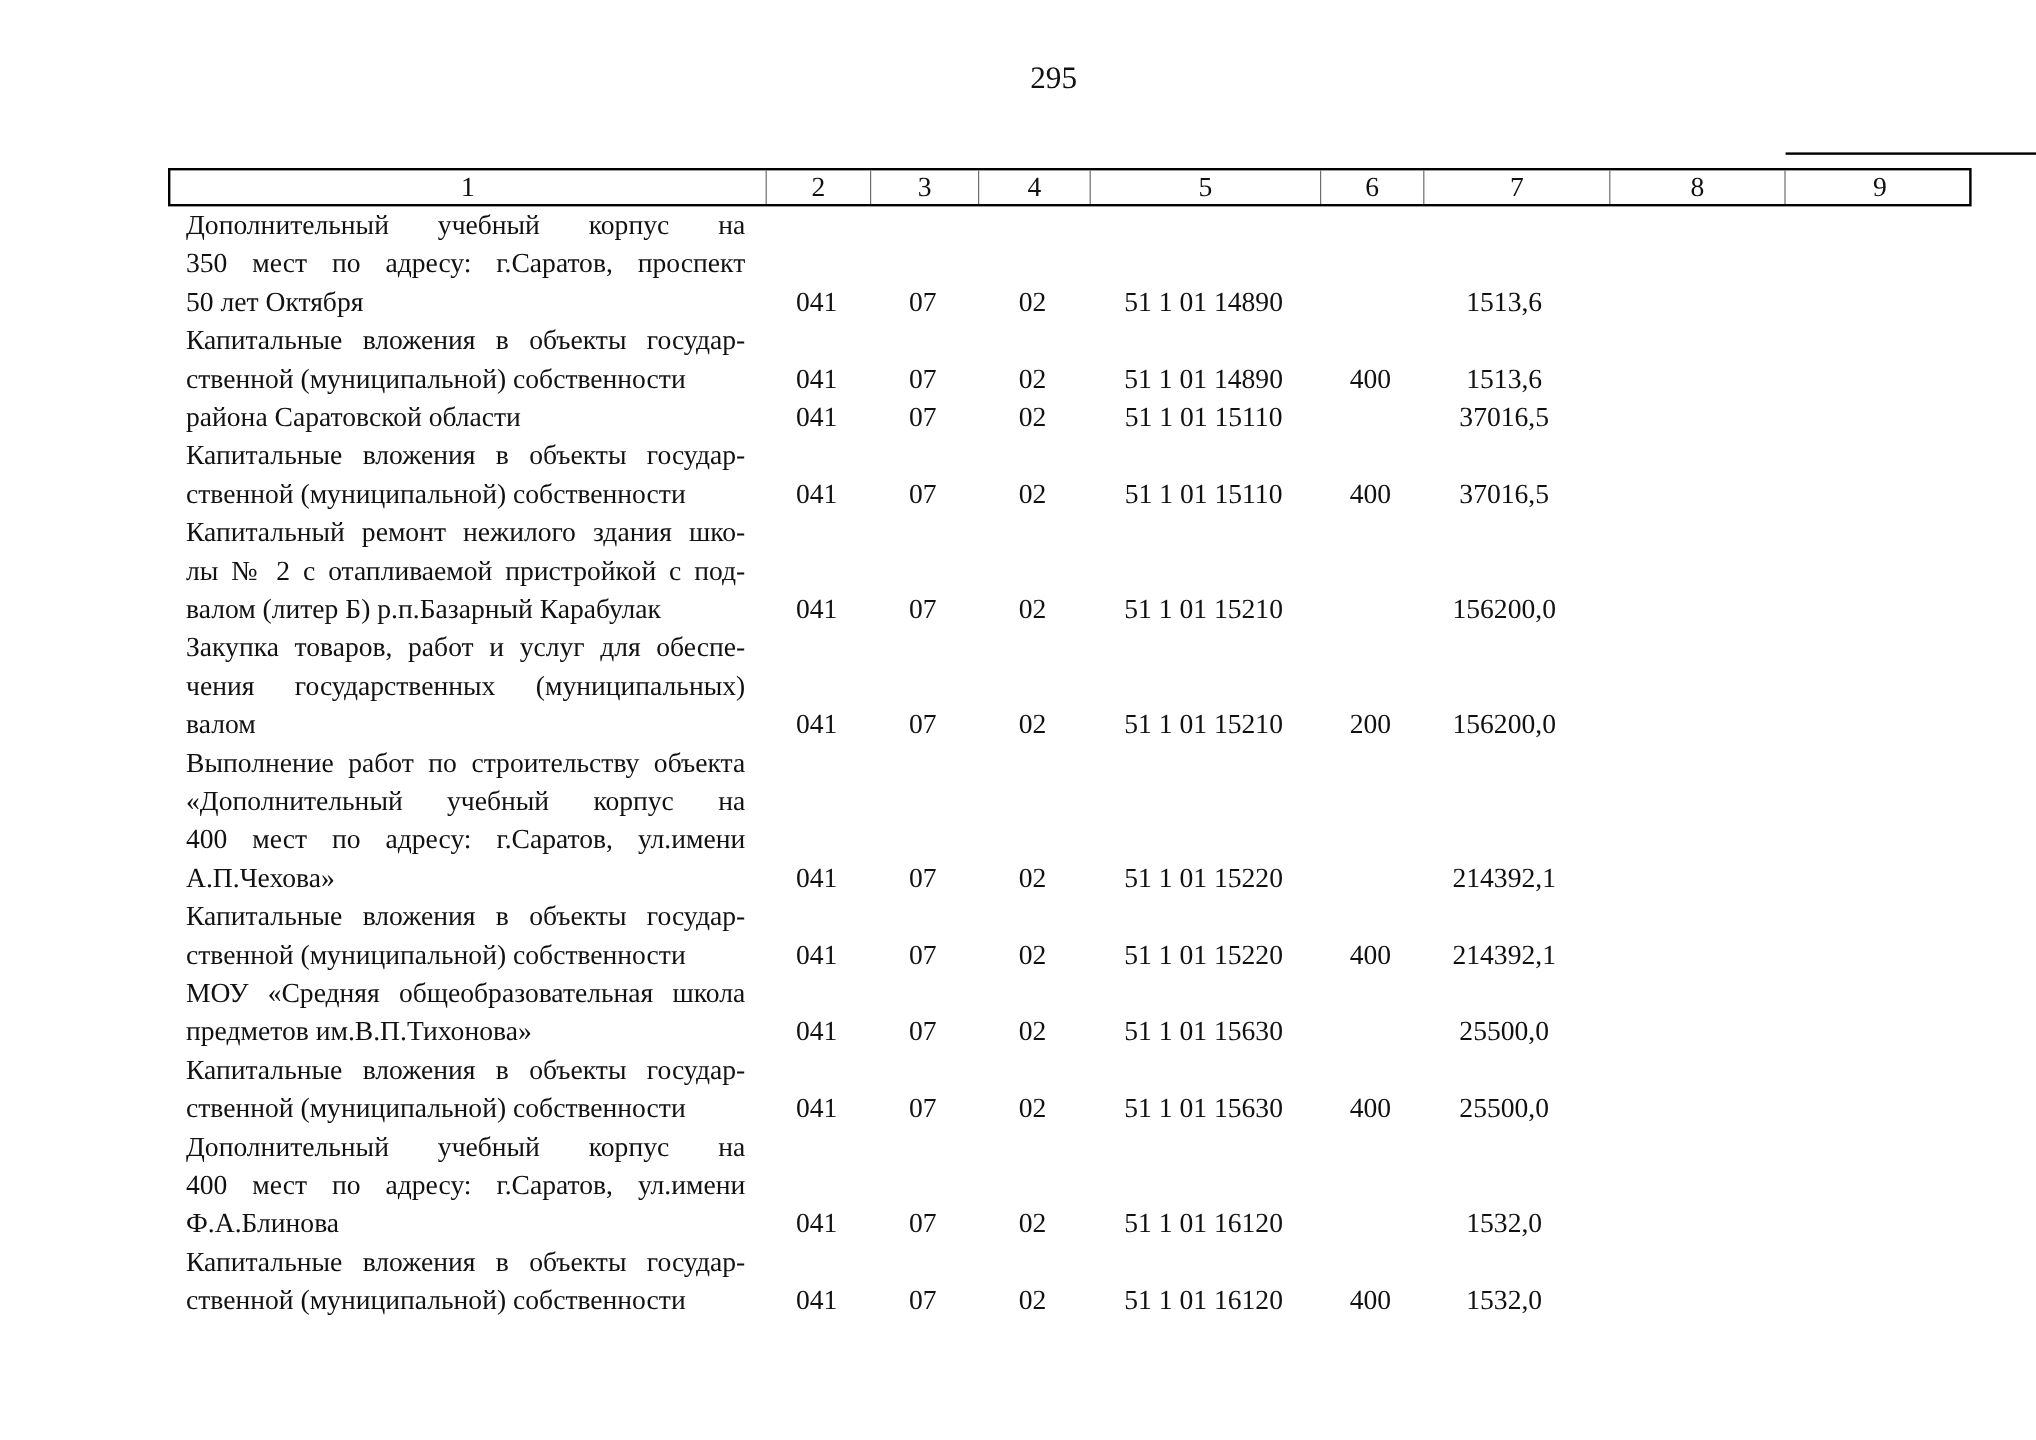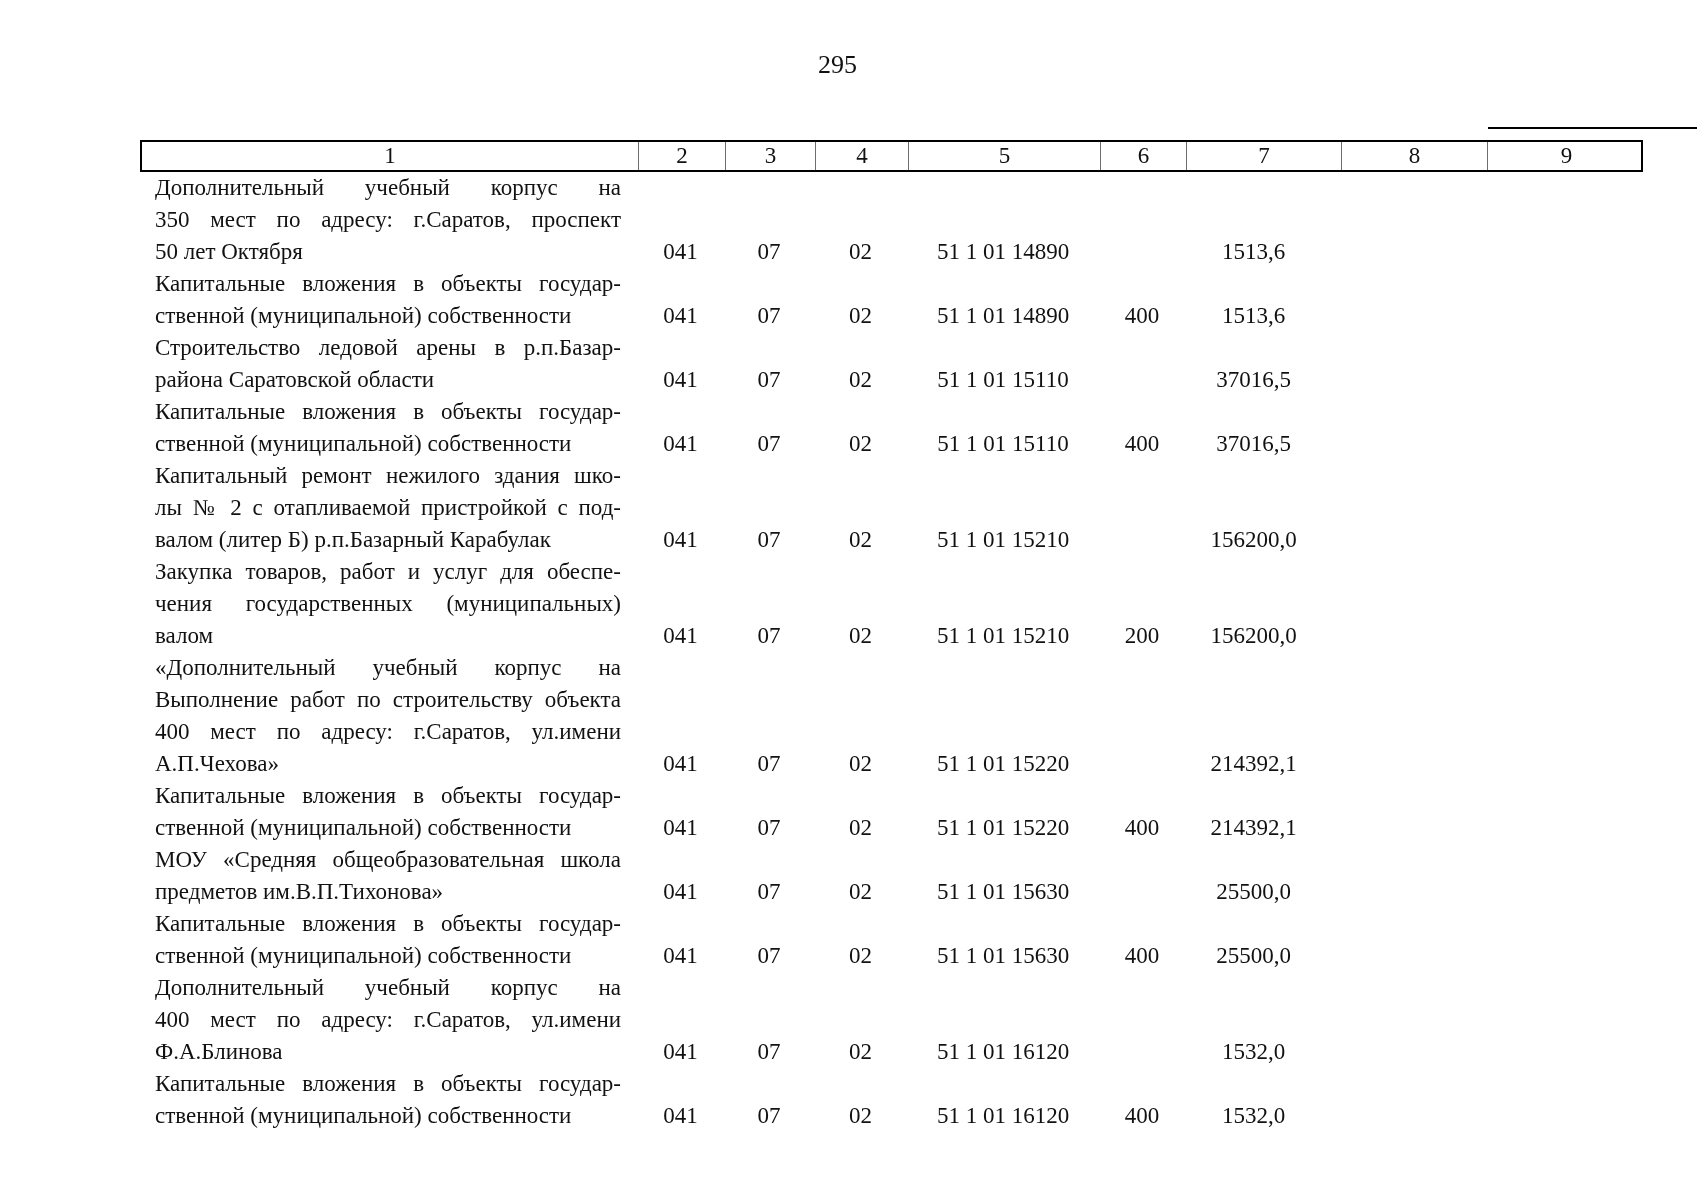--- a/index.html
+++ b/index.html
@@ -7,21 +7,21 @@
     position:relative;
     width:1697px;height:1200px;
     background:#ffffff;
     font-family:"Liberation Serif","DejaVu Serif",serif;
     color:#111;
     overflow:hidden;
   }
   .page-number{
     position:absolute;
     top:50px;left:818px;width:120px;
-    text-align:left;
+    text-align:center;
     font-size:26px;line-height:30px;
   }
   .top-right-rule{
     position:absolute;
     top:127px;left:1488px;width:209px;height:2px;
     background:#000;
   }
   .doc-table{
     position:absolute;
     left:140px;top:140px;width:1503px;
@@ -114,21 +114,20 @@
           <div class="cell c3">07</div>
           <div class="cell c4">02</div>
           <div class="cell c5">51 1 01 14890</div>
           <div class="cell c6">400</div>
           <div class="cell c7">1513,6</div>
           <div class="cell c8"></div>
           <div class="cell c9"></div>
         </div>
         <div class="trow">
           <div class="cell c1">
-            <div class="desc-line">Строительство ледовой арены в р.п.Базар-</div>
             <div class="desc-line">района Саратовской области</div>
           </div>
           <div class="cell c2">041</div>
           <div class="cell c3">07</div>
           <div class="cell c4">02</div>
           <div class="cell c5">51 1 01 15110</div>
           <div class="cell c6"></div>
           <div class="cell c7">37016,5</div>
           <div class="cell c8"></div>
           <div class="cell c9"></div>
@@ -172,22 +171,22 @@
           <div class="cell c3">07</div>
           <div class="cell c4">02</div>
           <div class="cell c5">51 1 01 15210</div>
           <div class="cell c6">200</div>
           <div class="cell c7">156200,0</div>
           <div class="cell c8"></div>
           <div class="cell c9"></div>
         </div>
         <div class="trow">
           <div class="cell c1">
+            <div class="desc-line">Выполнение работ по строительству объекта</div>
             <div class="desc-line">«Дополнительный учебный корпус на</div>
-            <div class="desc-line">Выполнение работ по строительству объекта</div>
             <div class="desc-line">400 мест по адресу: г.Саратов, ул.имени</div>
             <div class="desc-line">А.П.Чехова»</div>
           </div>
           <div class="cell c2">041</div>
           <div class="cell c3">07</div>
           <div class="cell c4">02</div>
           <div class="cell c5">51 1 01 15220</div>
           <div class="cell c6"></div>
           <div class="cell c7">214392,1</div>
           <div class="cell c8"></div>

